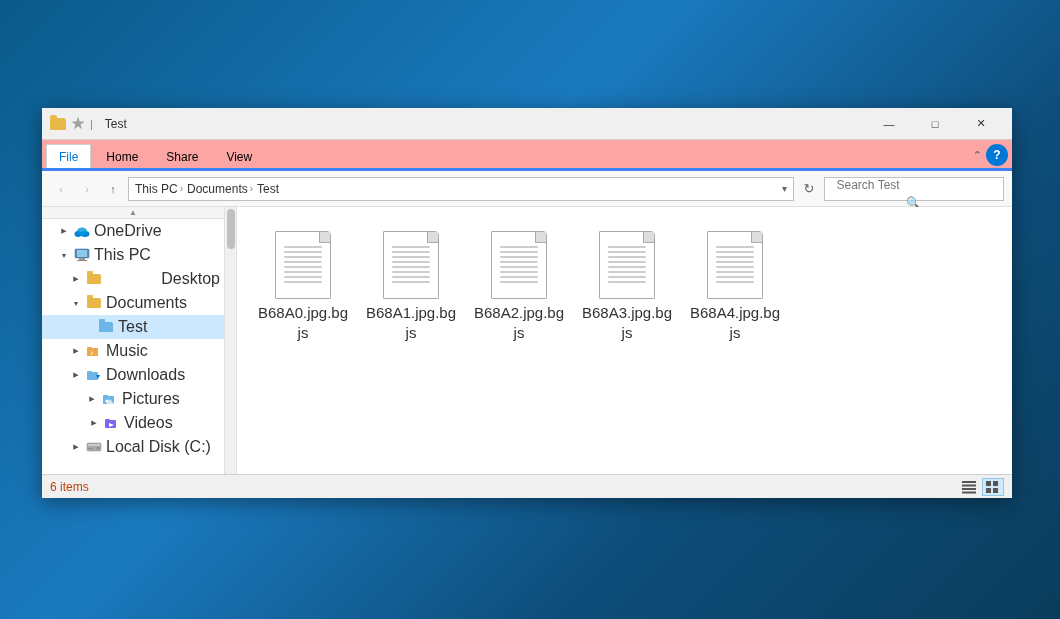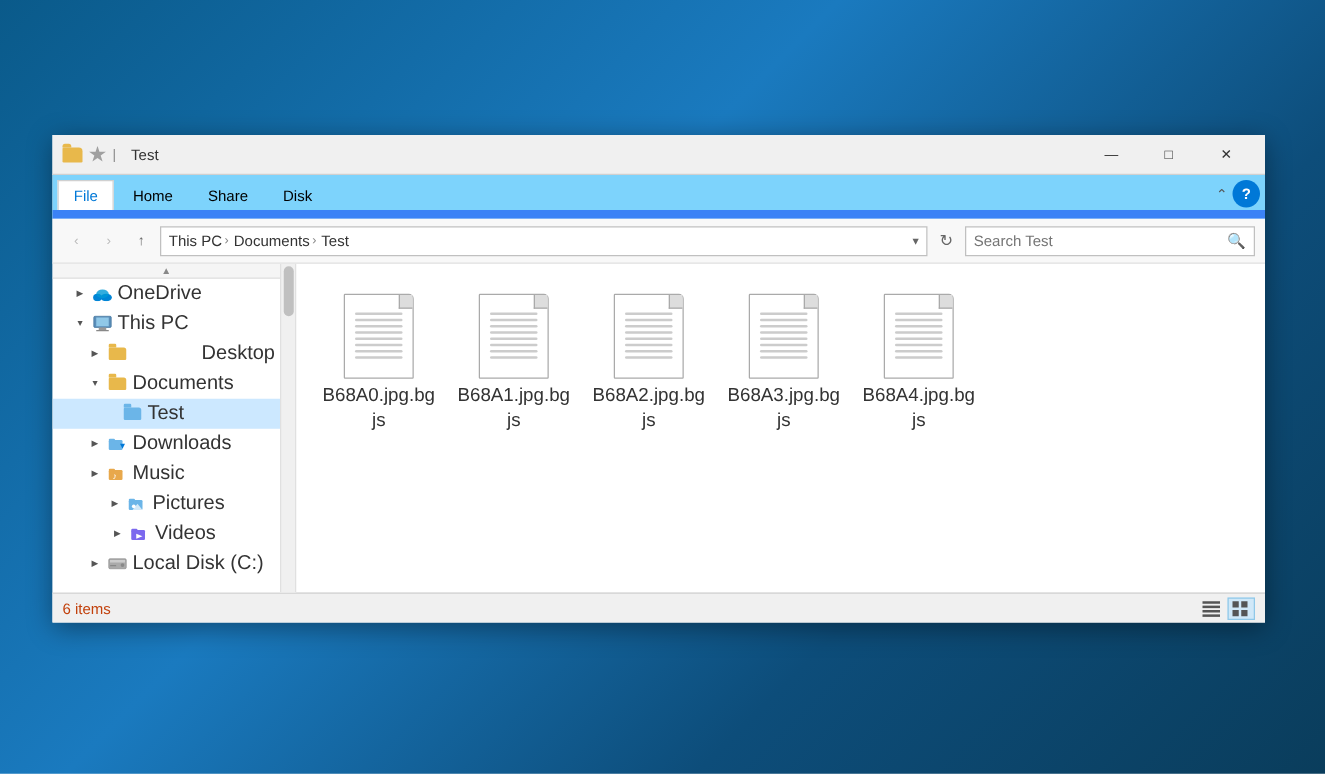--- a/index.html
+++ b/index.html
@@ -76,22 +76,22 @@
       justify-content: center;
       background: transparent;
       border: none;
       cursor: pointer;
       font-size: 11px;
       color: #333;
     }
 
     
     .ribbon {
-      background: #7dd3fc;
-      border-bottom: 7px solid #3b82f6;
+      background: #fca5a5;
+      border-bottom: 3px solid #3b82f6;
       flex-shrink: 0;
     }
     .ribbon-tabs {
       display: flex;
       height: 28px;
       align-items: flex-end;
       padding: 0 4px;
     }
     .ribbon-tab {
       padding: 4px 12px;
@@ -187,28 +187,29 @@
       border: none;
       background: transparent;
       cursor: pointer;
       display: flex;
       align-items: center;
       justify-content: center;
       color: #666;
       font-size: 13px;
     }
     .search-box {
-      width: 232px;
+      width: 180px;
       height: 24px;
       border: 1px solid #c0c0c0;
       background: #fff;
       display: flex;
       align-items: center;
       padding: 0 6px;
       gap: 4px;
+      flex-direction: column;
     }
     .search-input {
       flex: 1;
       border: none;
       outline: none;
       font-size: 12px;
       color: #999;
       background: transparent;
     }
     .search-icon-btn {
@@ -431,21 +432,21 @@
       <button class="win-btn">□</button>
       <button class="win-btn close">✕</button>
     </div>
   </div>
 
   <div class="ribbon">
     <div class="ribbon-tabs">
       <button class="ribbon-tab active">File</button>
       <button class="ribbon-tab">Home</button>
       <button class="ribbon-tab">Share</button>
-      <button class="ribbon-tab">Disk</button>
+      <button class="ribbon-tab">View</button>
       <div style="flex:1;"></div>
       <div style="display:flex;align-items:center;gap:4px;margin-bottom:2px;">
         <button style="background:transparent;border:none;font-size:11px;color:#555;cursor:pointer;">⌃</button>
         <button class="help-btn">?</button>
       </div>
     </div>
   </div>
 
   <div class="address-bar">
     <button class="nav-btn disabled">‹</button>
@@ -526,38 +527,38 @@
         <div class="si-icon">
           <div class="folder-sm blue"></div>
         </div>
         <span class="si-label">Test</span>
       </div>
 
       <div class="sidebar-item indent-2" style="margin-right:12px;">
         <span class="expand-arrow collapsed"></span>
         <div class="si-icon">
           <svg width="16" height="14" viewBox="0 0 16 14">
+            <rect x="1" y="4" width="11" height="8" rx="1" fill="#e8a84b"></rect>
+            <rect x="1" y="3" width="5" height="2" rx="1" fill="#e8a84b"></rect>
+            <text x="4" y="11" font-size="7" fill="white">♪</text>
+          </svg>
+        </div>
+        <span class="si-label">Music</span>
+      </div>
+
+      <div class="sidebar-item indent-2" style="margin-right:12px;">
+        <span class="expand-arrow collapsed"></span>
+        <div class="si-icon">
+          <svg width="16" height="14" viewBox="0 0 16 14">
             <rect x="1" y="4" width="11" height="8" rx="1" fill="#6bb5e8"></rect>
             <rect x="1" y="3" width="5" height="2" rx="1" fill="#6bb5e8"></rect>
             <polygon points="10,7 14,7 12,11" fill="#0078d7"></polygon>
           </svg>
         </div>
         <span class="si-label">Downloads</span>
-      </div>
-
-      <div class="sidebar-item indent-2" style="margin-right:12px;">
-        <span class="expand-arrow collapsed"></span>
-        <div class="si-icon">
-          <svg width="16" height="14" viewBox="0 0 16 14">
-            <rect x="1" y="4" width="11" height="8" rx="1" fill="#e8a84b"></rect>
-            <rect x="1" y="3" width="5" height="2" rx="1" fill="#e8a84b"></rect>
-            <text x="4" y="11" font-size="7" fill="white">♪</text>
-          </svg>
-        </div>
-        <span class="si-label">Music</span>
       </div>
 
       <div class="sidebar-item indent-2" style="margin-right:12px;padding-left:44px;">
         <span class="expand-arrow collapsed"></span>
         <div class="si-icon">
           <svg width="16" height="14" viewBox="0 0 16 14">
             <rect x="1" y="4" width="11" height="8" rx="1" fill="#6bb5e8"></rect>
             <rect x="1" y="3" width="5" height="2" rx="1" fill="#6bb5e8"></rect>
             <circle cx="5" cy="9" r="1.5" fill="white"></circle>
             <polygon points="4,12 8,7 12,12" fill="white" opacity="0.7"></polygon>

